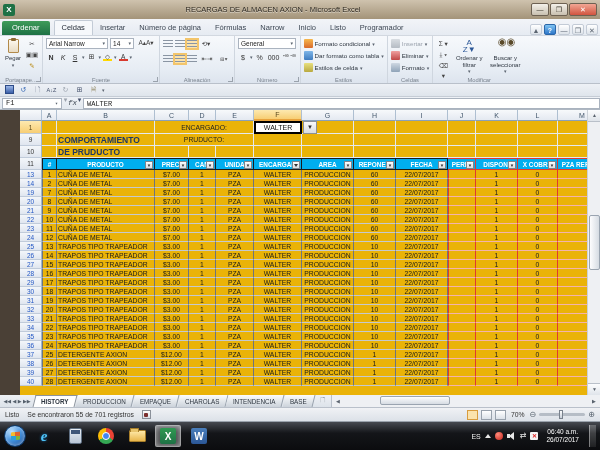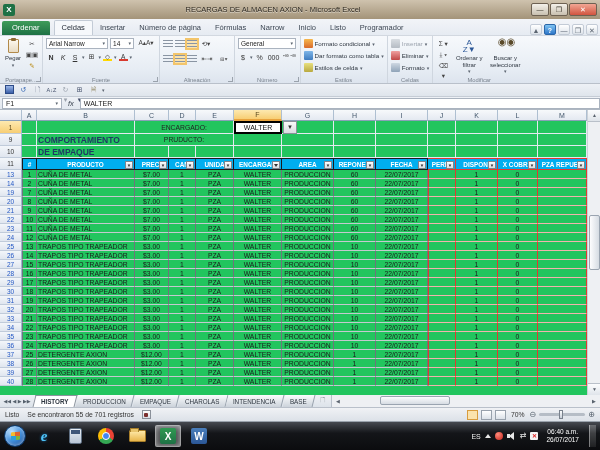--- a/index.html
+++ b/index.html
@@ -42,26 +42,26 @@
   .alico{width:10px;height:8px;display:inline-block;background:repeating-linear-gradient(#8a95a3 0 1px,transparent 1px 3px);}
   .alico.sel{outline:2px solid #f3c56b;background-color:#fbe3ad;}
   .stackbtn{display:flex;align-items:center;gap:2px;font-size:6.2px;color:#2e3640;height:11px;white-space:nowrap;}
   .sticon{width:9px;height:9px;border-radius:1px;}
   .twoline{width:34px;}
   
   .qat{height:13px;background:linear-gradient(#eef1f6,#dfe5ec);display:flex;align-items:center;gap:3px;padding:0 4px;border-bottom:1px solid #c5ccd5;font-size:7px;color:#44506b;}
   .qic{width:11px;height:10px;text-align:center;line-height:10px;}
   .qsave{width:9px;height:9px;background:linear-gradient(#9db8e8,#3a5fa8);border:1px solid #2c4a86;}
   
-  .fbar{height:13px;background:linear-gradient(#eef1f6,#e2e8ef);display:flex;align-items:center;border-bottom:1px solid #aeb7c2;}
+  .fbar{height:13px;background:linear-gradient(#eef1f6,#e2e8ef);display:flex;align-items:center;border-bottom:1px solid #aeb7c2;font-family:Liberation Mono, monospace;}
   .namebox{width:60px;height:11px;background:#fff;border:1px solid #aab3bf;margin-left:2px;font-size:7px;padding:0 3px;display:flex;justify-content:space-between;align-items:center;color:#222;}
   .fxsym{font-size:7.5px;font-style:italic;color:#3c4653;margin:0 6px;}
   .fval{flex:1;height:11px;background:#fff;border:1px solid #aab3bf;font-size:7px;padding:0 3px;color:#222;line-height:10px;}
   
-  .gridwrap{position:relative;height:285px;background:#22c55e;overflow:hidden;}
+  .gridwrap{position:relative;height:285px;background:#eab308;overflow:hidden;margin-left:20px;}
   table.sheet{border-collapse:separate;border-spacing:0;table-layout:fixed;width:587px;}
   .sheet td{height:9px;font-size:6.8px;overflow:hidden;white-space:nowrap;padding:0 1px;color:#1b1b1b;}
   tr.rowL td{height:11px;background:linear-gradient(#f7f9fb,#e4e9f1);border-right:1px solid #aebfd1;border-bottom:1px solid #8aa0b8;color:#42566b;text-align:center;font-size:7px;}
   tr.rowL td.colsel{background:linear-gradient(#fde9b0,#f7ce74);border-bottom:2px solid #e8a33d;color:#5b4a1e;}
   td.gut{background:linear-gradient(#f3f6fa,#e0e6ef);border-right:1px solid #9eb6ce;border-bottom:1px solid #c0cbda;text-align:center;font-size:6.5px;color:#333;}
   td.gut.blue{color:#2458c5;}
   td.gut.selrow{background:linear-gradient(#fde9b0,#f7ce74);color:#5b4a1e;}
   td.plain{border-right:1px solid #e4e9f0;border-bottom:1px solid #e4e9f0;}
   tr.r1 td{height:13px;} tr.r9 td,tr.r10 td{height:12px;}
   td.lbl{font-size:6.8px;text-align:center;color:#222;}
@@ -384,21 +384,21 @@
           <td class="plain"></td>
             <td class="plain"></td>
           <td class="plain"></td>
             <td class="plain"></td>
           <td class="plain"></td>
             <td class="plain"></td>
         </tr>
         <tr class="r10">
           <td class="gut">10</td>
           <td class="plain"></td>
-          <td class="plain btitle">DE EMPAQUE</td>
+          <td class="plain btitle">DE PRUDUCTO</td>
           <td class="plain"></td>
             <td class="plain"></td>
           <td class="plain"></td>
             <td class="plain"></td>
           <td class="plain"></td>
             <td class="plain"></td>
           <td class="plain"></td>
             <td class="plain"></td>
           <td class="plain"></td>
             <td class="plain"></td>

